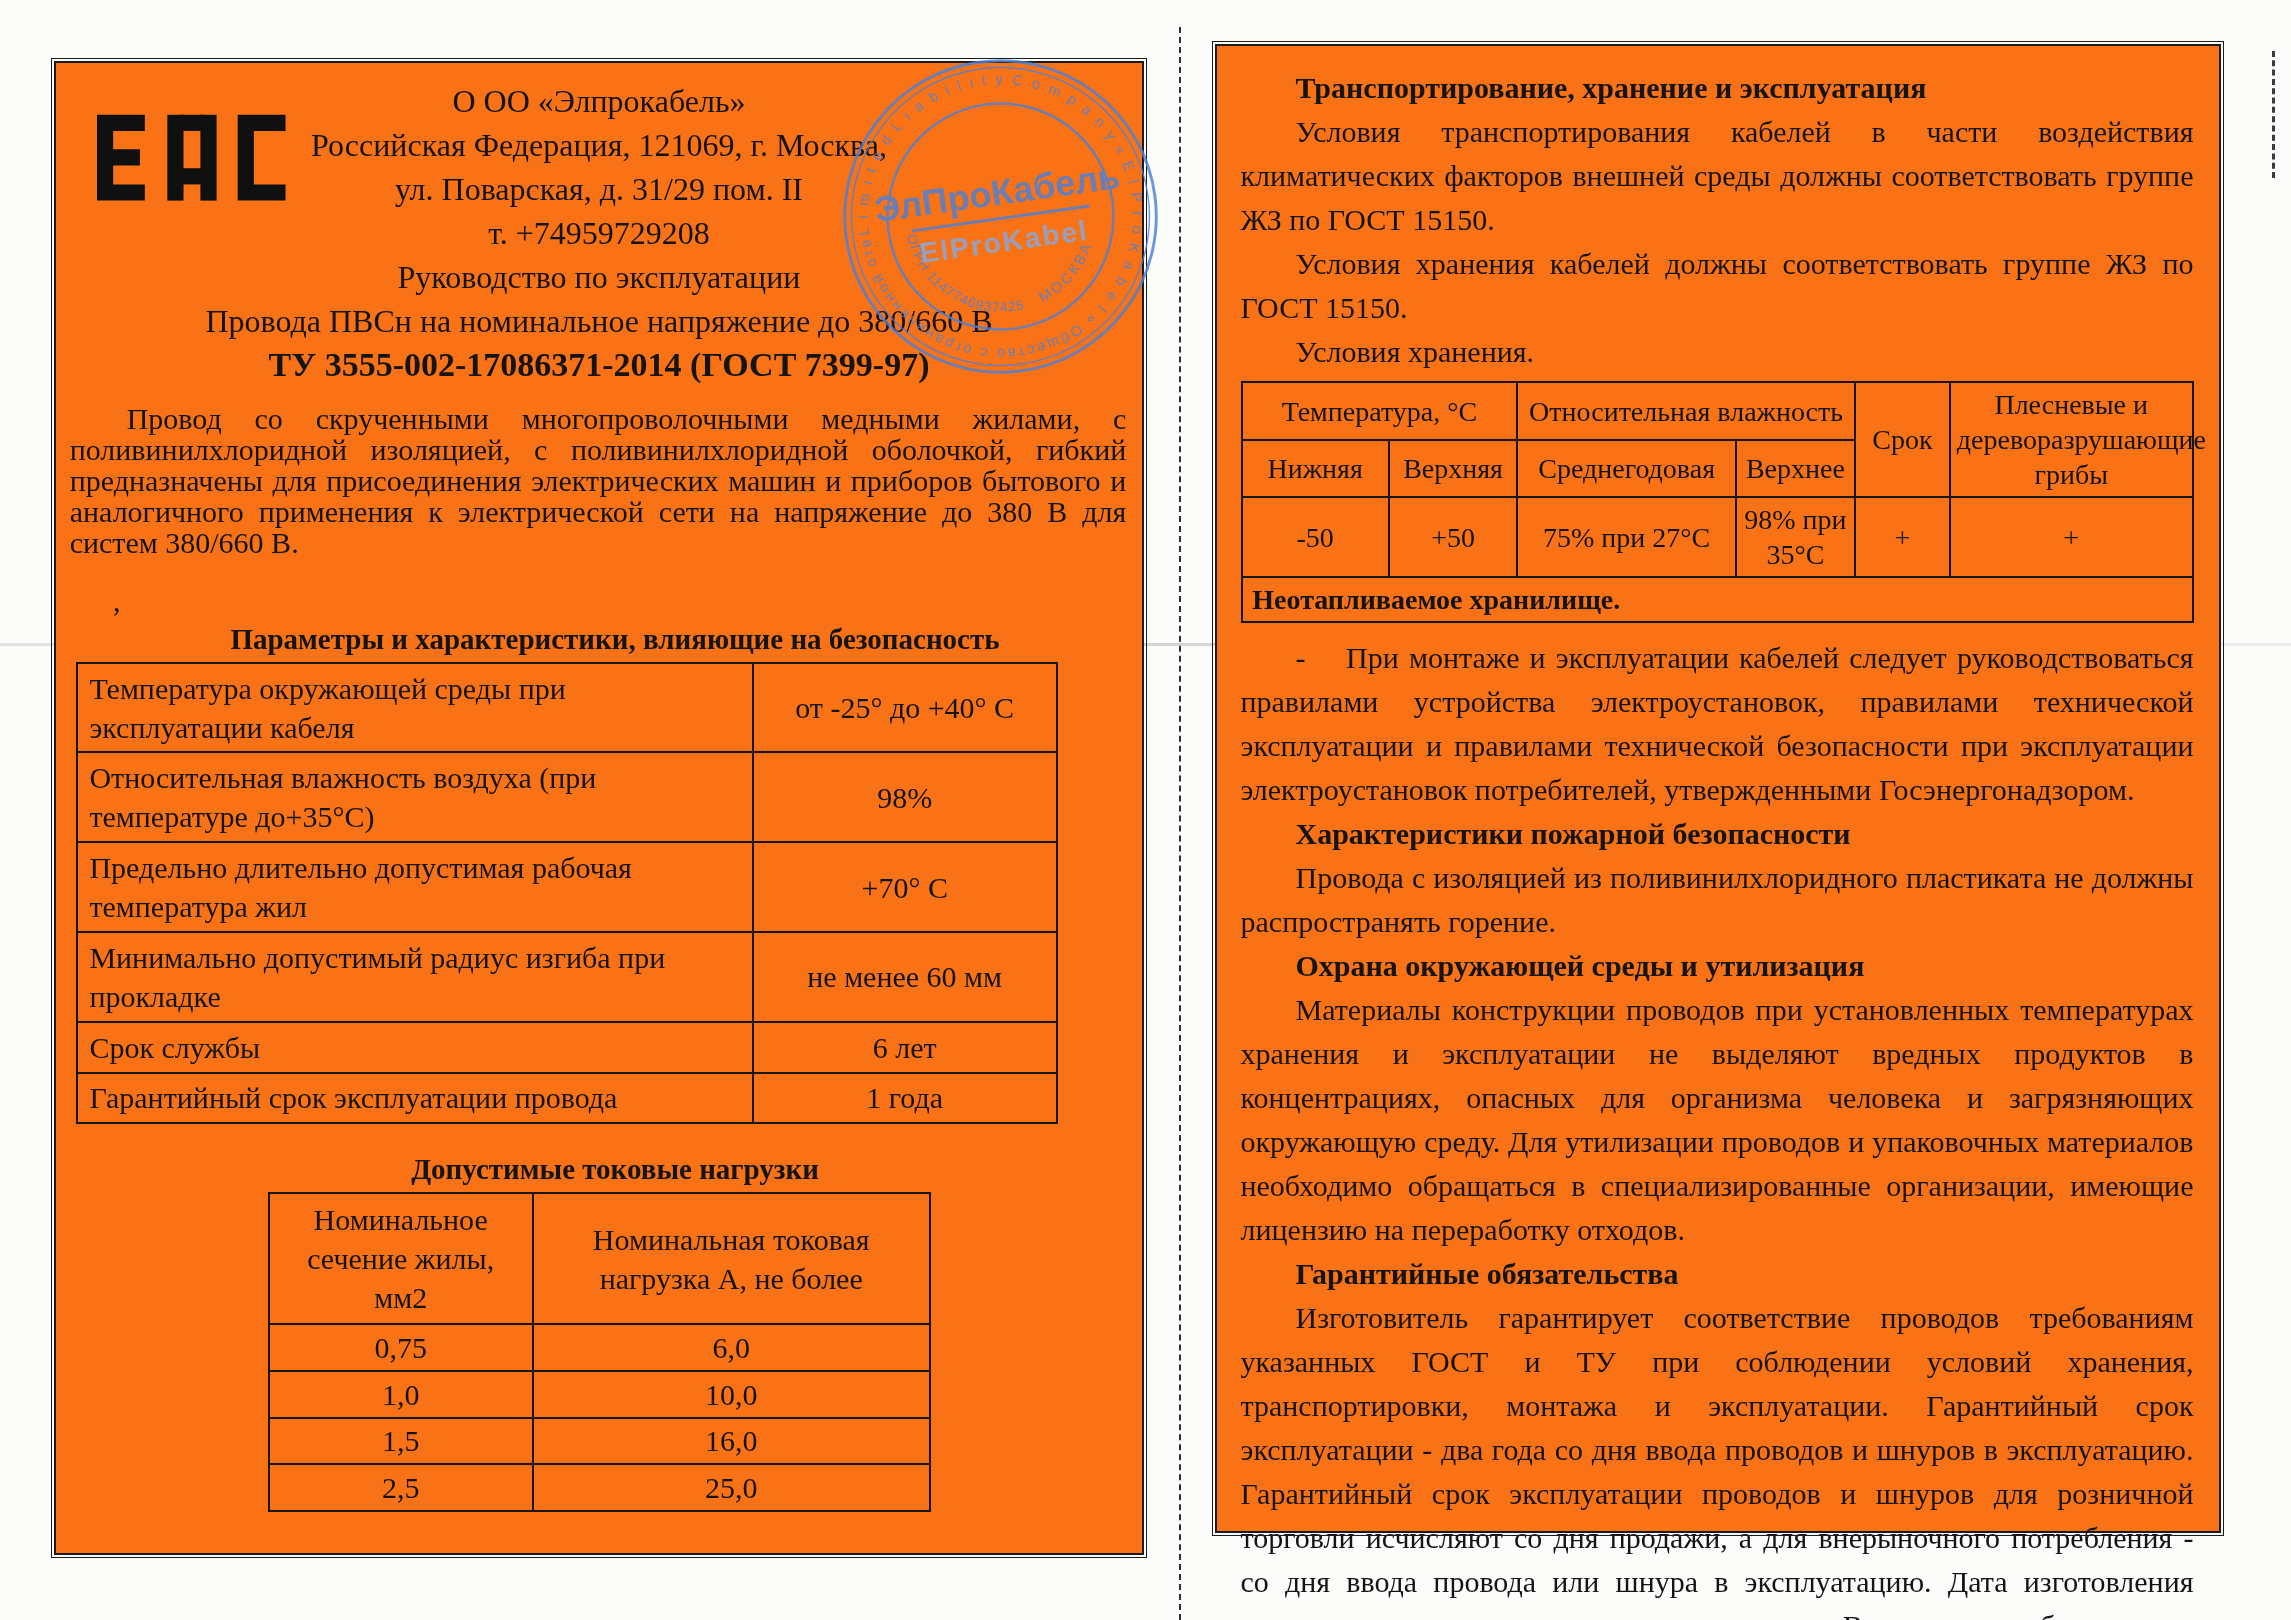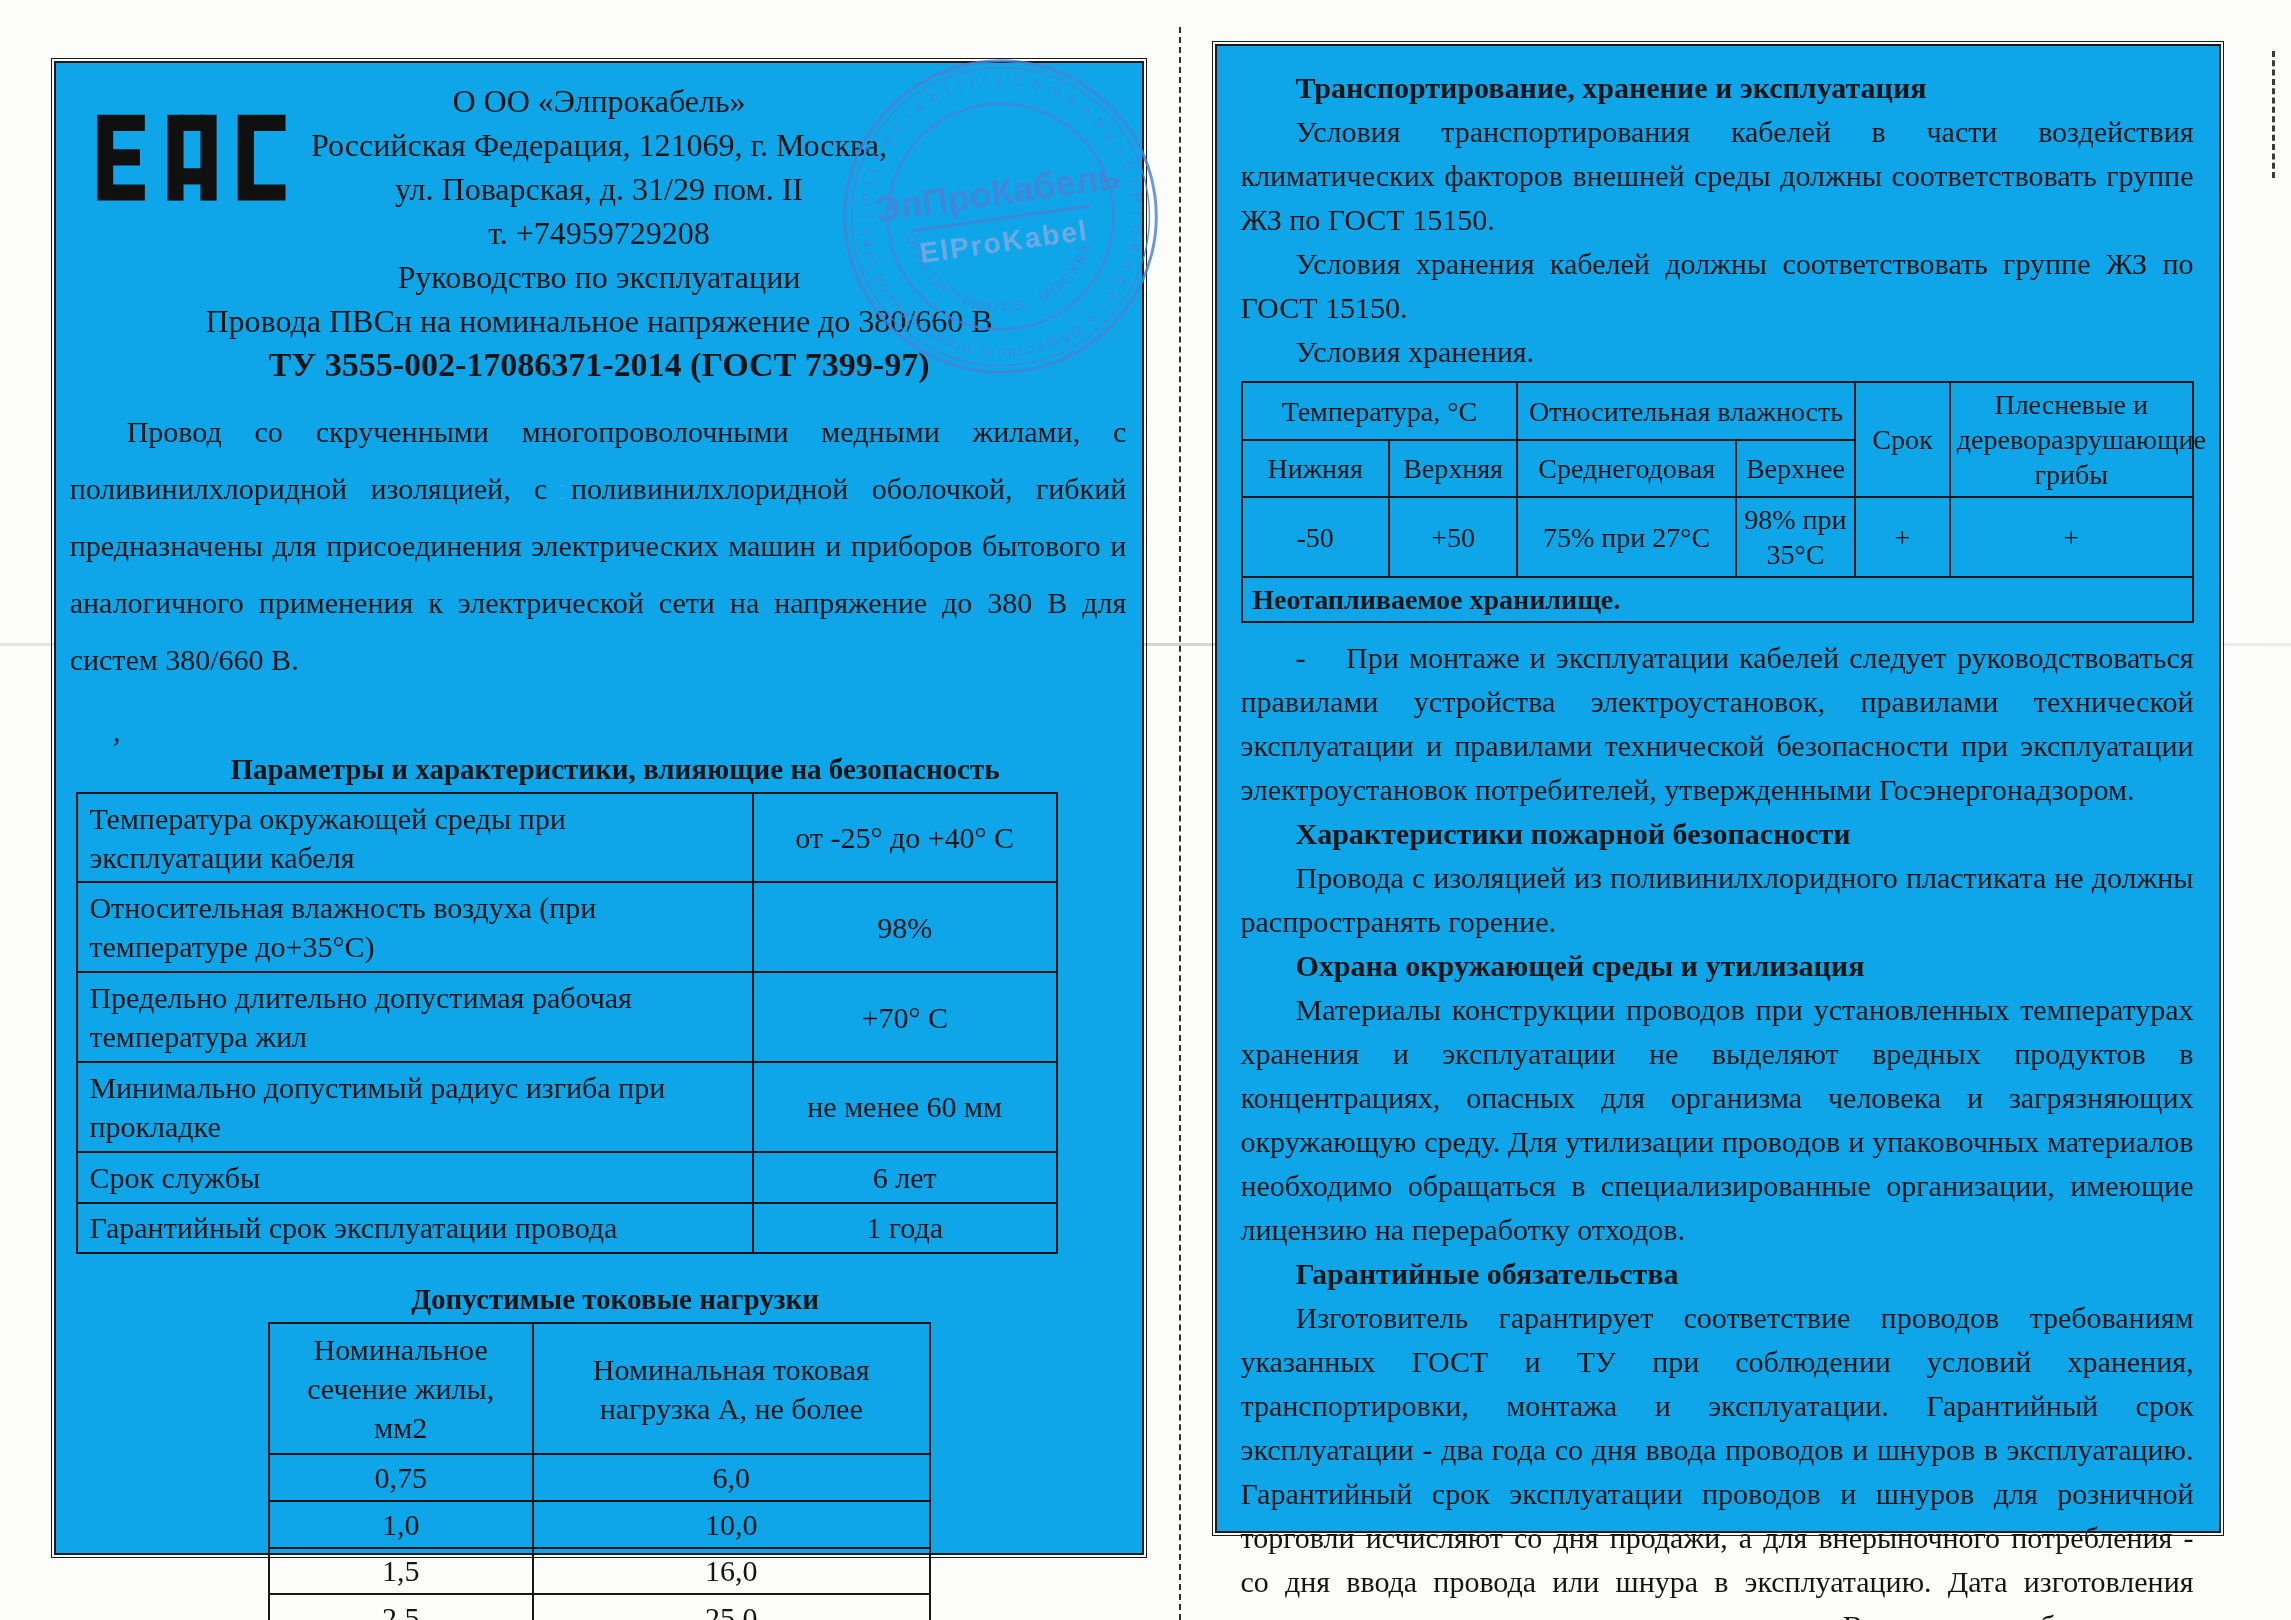--- a/index.html
+++ b/index.html
@@ -7,28 +7,28 @@
     width:2292px;height:1620px;position:relative;overflow:hidden;
     background:#fcfcfb;color:#141414;
     font-family:"Liberation Serif","DejaVu Serif",serif;
   }
   
   .fold-line{position:absolute;left:1179px;top:27.4px;height:1593px;border-left:2.9px dashed #2e2e2e;}
   .edge-dashes{position:absolute;left:2272px;top:51px;height:127px;border-left:3.9px dashed #3a3a3a;}
   .scan-line{position:absolute;left:0;top:643px;width:2292px;height:2.9px;
     background:linear-gradient(90deg,rgba(120,120,120,.18),rgba(120,120,120,.30),rgba(120,120,120,.12));}
   
-  .page{position:absolute;background:#0ea5e9;border:2.9px solid #1b1b1b;outline:1px solid #1b1b1b;outline-offset:2px;box-sizing:border-box;}
+  .page{position:absolute;background:#f97316;border:2.9px solid #1b1b1b;outline:1px solid #1b1b1b;outline-offset:2px;box-sizing:border-box;}
   .page-left{left:54px;top:61px;width:1090px;height:1494px;}
   .page-right{left:1215px;top:44px;width:1006px;height:1489px;}
   
   .eac{position:absolute;left:41px;top:23.5px;width:204px;height:147px;}
   .lp-header{margin:15.7px auto 0;width:882px;text-align:center;font-size:32px;line-height:44px;}
   .lp-header .l7{font-weight:bold;font-size:34px;}
-  .lp-intro{margin:16.7px 15.7px 0 13.7px;font-size:30px;line-height:57px;text-align:justify;text-indent:57px;}
+  .lp-intro{margin:16.7px 15.7px 0 13.7px;font-size:30px;line-height:31px;text-align:justify;text-indent:57px;}
   .lp-comma{margin:25.5px 0 0 57px;font-size:30px;line-height:33px;}
   .t-title{text-align:center;font-weight:bold;font-size:29px;margin-top:5.9px;padding-left:32px;}
   table{border-collapse:collapse;table-layout:fixed;}
   td,th{border:2.9px solid #161616;font-weight:normal;}
   .t1{margin:5.9px 0 0 19.6px;width:982px;font-size:30px;line-height:39px;}
   .t1 .lab{padding:4.9px 11.8px;text-align:left;}
   .t1 .val{padding:4.9px 7.8px;text-align:center;}
   .t2-title{margin-top:29px;}
   .t2{margin:5.9px auto 0;width:663px;font-size:30px;line-height:39px;}
   .t2 th{padding:5.9px 9.8px;text-align:center;}

